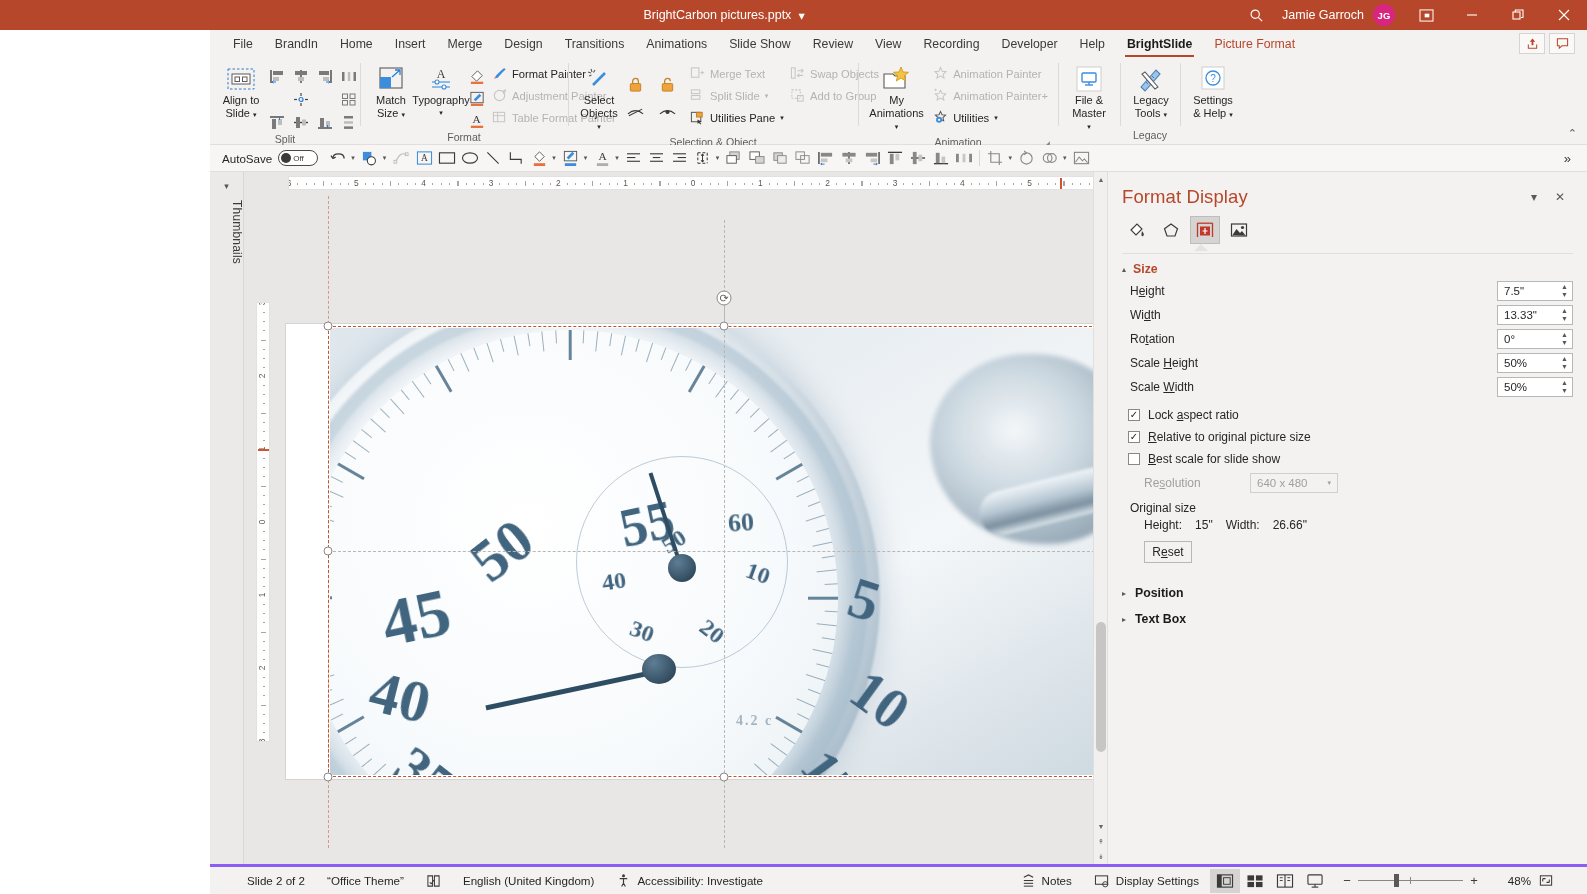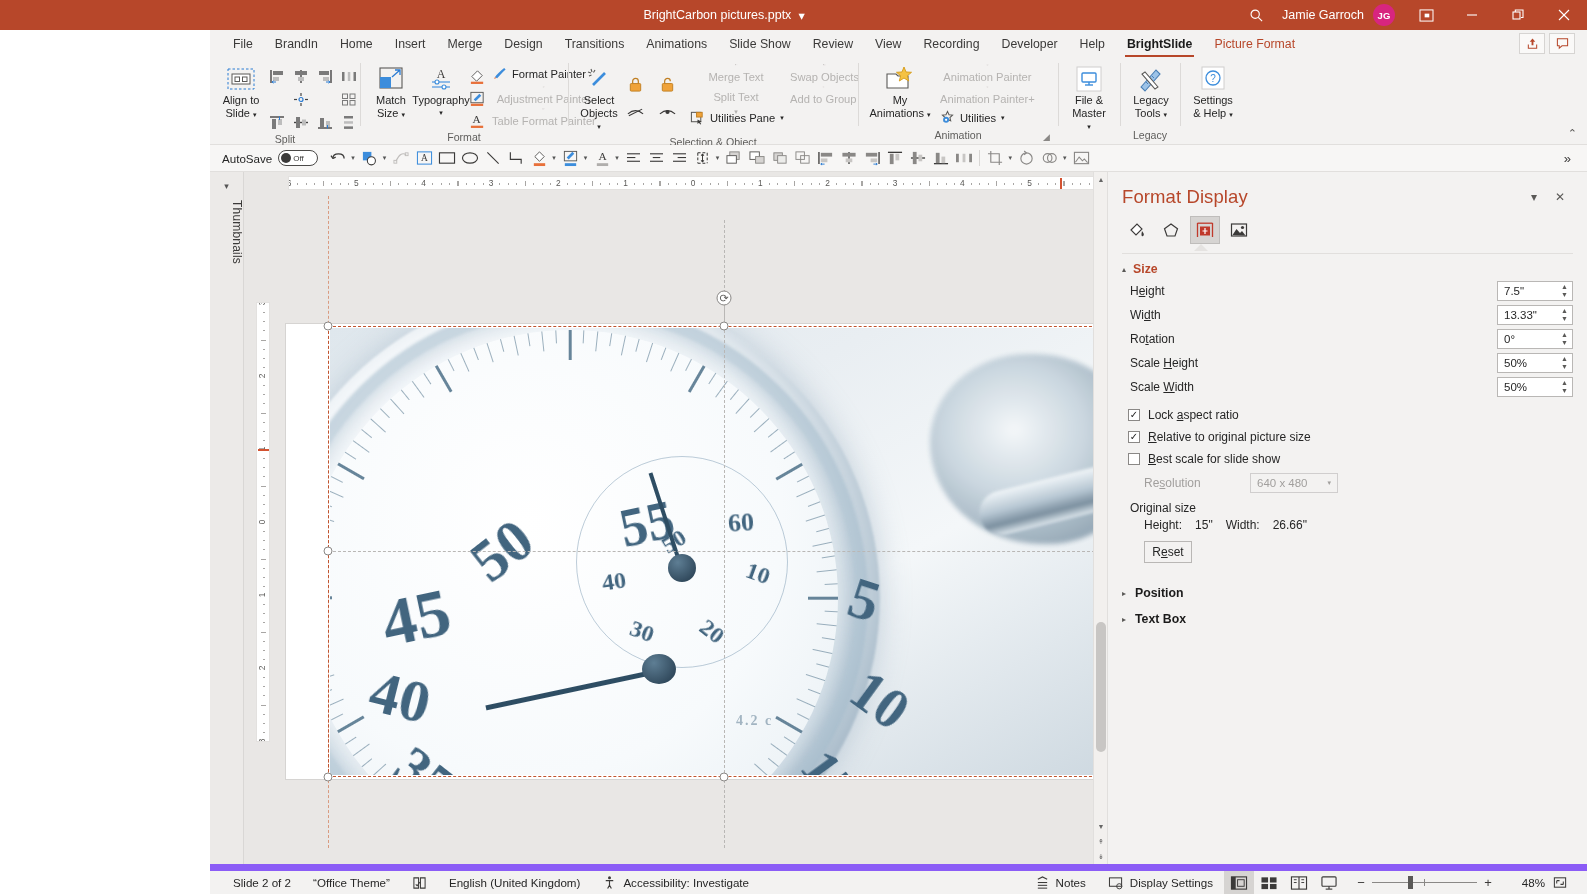--- a/index.html
+++ b/index.html
@@ -62,21 +62,21 @@
   .bigbtn {
     width:auto; min-width:50px; display:flex; flex-direction:column; align-items:center;
     padding:2px 5px; font-size:11px; line-height:12.5px; color:#262626; text-align:center;
   }
   .bigbtn .ic { height:30px; display:flex; align-items:center; justify-content:center; }
   .smallrow { display:flex; flex-direction:column; gap:1px; padding-top:1px; }
   .smallbtn {
     display:flex; align-items:center; gap:5px; padding:1px 4px; font-size:11.2px; color:#262626;
     height:21px; white-space:nowrap;
   }
-  .smallbtn.dis { color:#b5b3b1;flex-direction:column; }
+  .smallbtn.dis { color:#b5b3b1; }
   .icgrid { display:flex; flex-direction:column; gap:2px; }
   .icrow { display:flex; gap:2px; align-items:center; }
   .icbtn { width:22px;height:21px; display:flex;align-items:center;justify-content:center; }
 
   
   .qat {
     position:absolute; left:210px; top:145px; width:1377px; height:27px;
     background:#f7f6f5; border-bottom:1px solid #e1dfdd;
     display:flex; align-items:center; gap:1px; padding-left:12px;
   }
@@ -259,22 +259,22 @@
     margin:5px 14px 0 36px; width:48px;height:22px;border:1px solid #b9b7b5;background:#f3f2f1;
     display:flex;align-items:center;justify-content:center;font-size:12px;color:#262626;
   }
   .sec-collapsed { display:flex; align-items:center; gap:9px; padding:9px 14px 3px 14px; }
   .sec-collapsed .ca { font-size:8px;color:#5a5957; }
   .sec-collapsed .ct { font-size:12.3px; font-weight:bold; color:#1b1b1b; }
 
   
   .statusbar {
     position:absolute; left:210px; bottom:0; width:1377px; height:30px;
-    background:#f3f2f1; border-top:7px solid #8b5cf6;
-    display:flex; align-items:center; padding:0 12px; font-size:11.6px; color:#262626;
+    background:#f3f2f1; border-top:3px solid #8b5cf6;
+    display:flex; align-items:center; padding:0 26px; font-size:11.6px; color:#262626;
   }
   .sb-item { display:flex; align-items:center; gap:6px; padding:0 11px; height:24px; white-space:nowrap; }
   .sb-spacer { flex:1; }
   .vbtn { width:30px;height:24px;display:flex;align-items:center;justify-content:center; }
   .vbtn.sel { background:#d6d4d2; }
   .zoomslider { display:flex; align-items:center; gap:0; padding:0 6px; }
   .zs-track { width:105px; height:1.6px; background:#8a8886; position:relative; }
   .zs-mid { position:absolute; left:52px; top:-3px; width:1.4px; height:7px; background:#8a8886; }
   .zs-knob { position:absolute; left:36px; top:-6px; width:5px; height:13px; background:#5a5957; }
   .zs-sign { width:22px; text-align:center; font-size:13px; color:#3b3a39; }
@@ -615,21 +615,21 @@
                 </svg>
               <span>Swap Objects</span>
             </div>
           </div>
           <div style="display:flex">
             <div class="smallbtn dis" style="width:100px">
               <svg width="15" height="15" viewBox="0 0 16 16">
                   <rect x="1.5" y="2" width="9" height="4" fill="none" stroke="#c8c6c4" stroke-width="1.1"></rect>
                   <rect x="1.5" y="8" width="9" height="4" fill="none" stroke="#c8c6c4" stroke-width="1.1"></rect>
                 </svg>
-              <span>Split Text</span>
+              <span>Split Slide</span>
               <span style="font-size:7px">▾</span>
             </div>
             <div class="smallbtn dis">
               <svg width="15" height="15" viewBox="0 0 16 16">
                   <rect x="2" y="2" width="9" height="9" fill="none" stroke="#c8c6c4" stroke-width="1.1" stroke-dasharray="2,1.6"></rect>
                   <rect x="8" y="8" width="6" height="6" fill="none" stroke="#c8c6c4" stroke-width="1.1"></rect>
                 </svg>
               <span>Add to Group</span>
             </div>
           </div>

